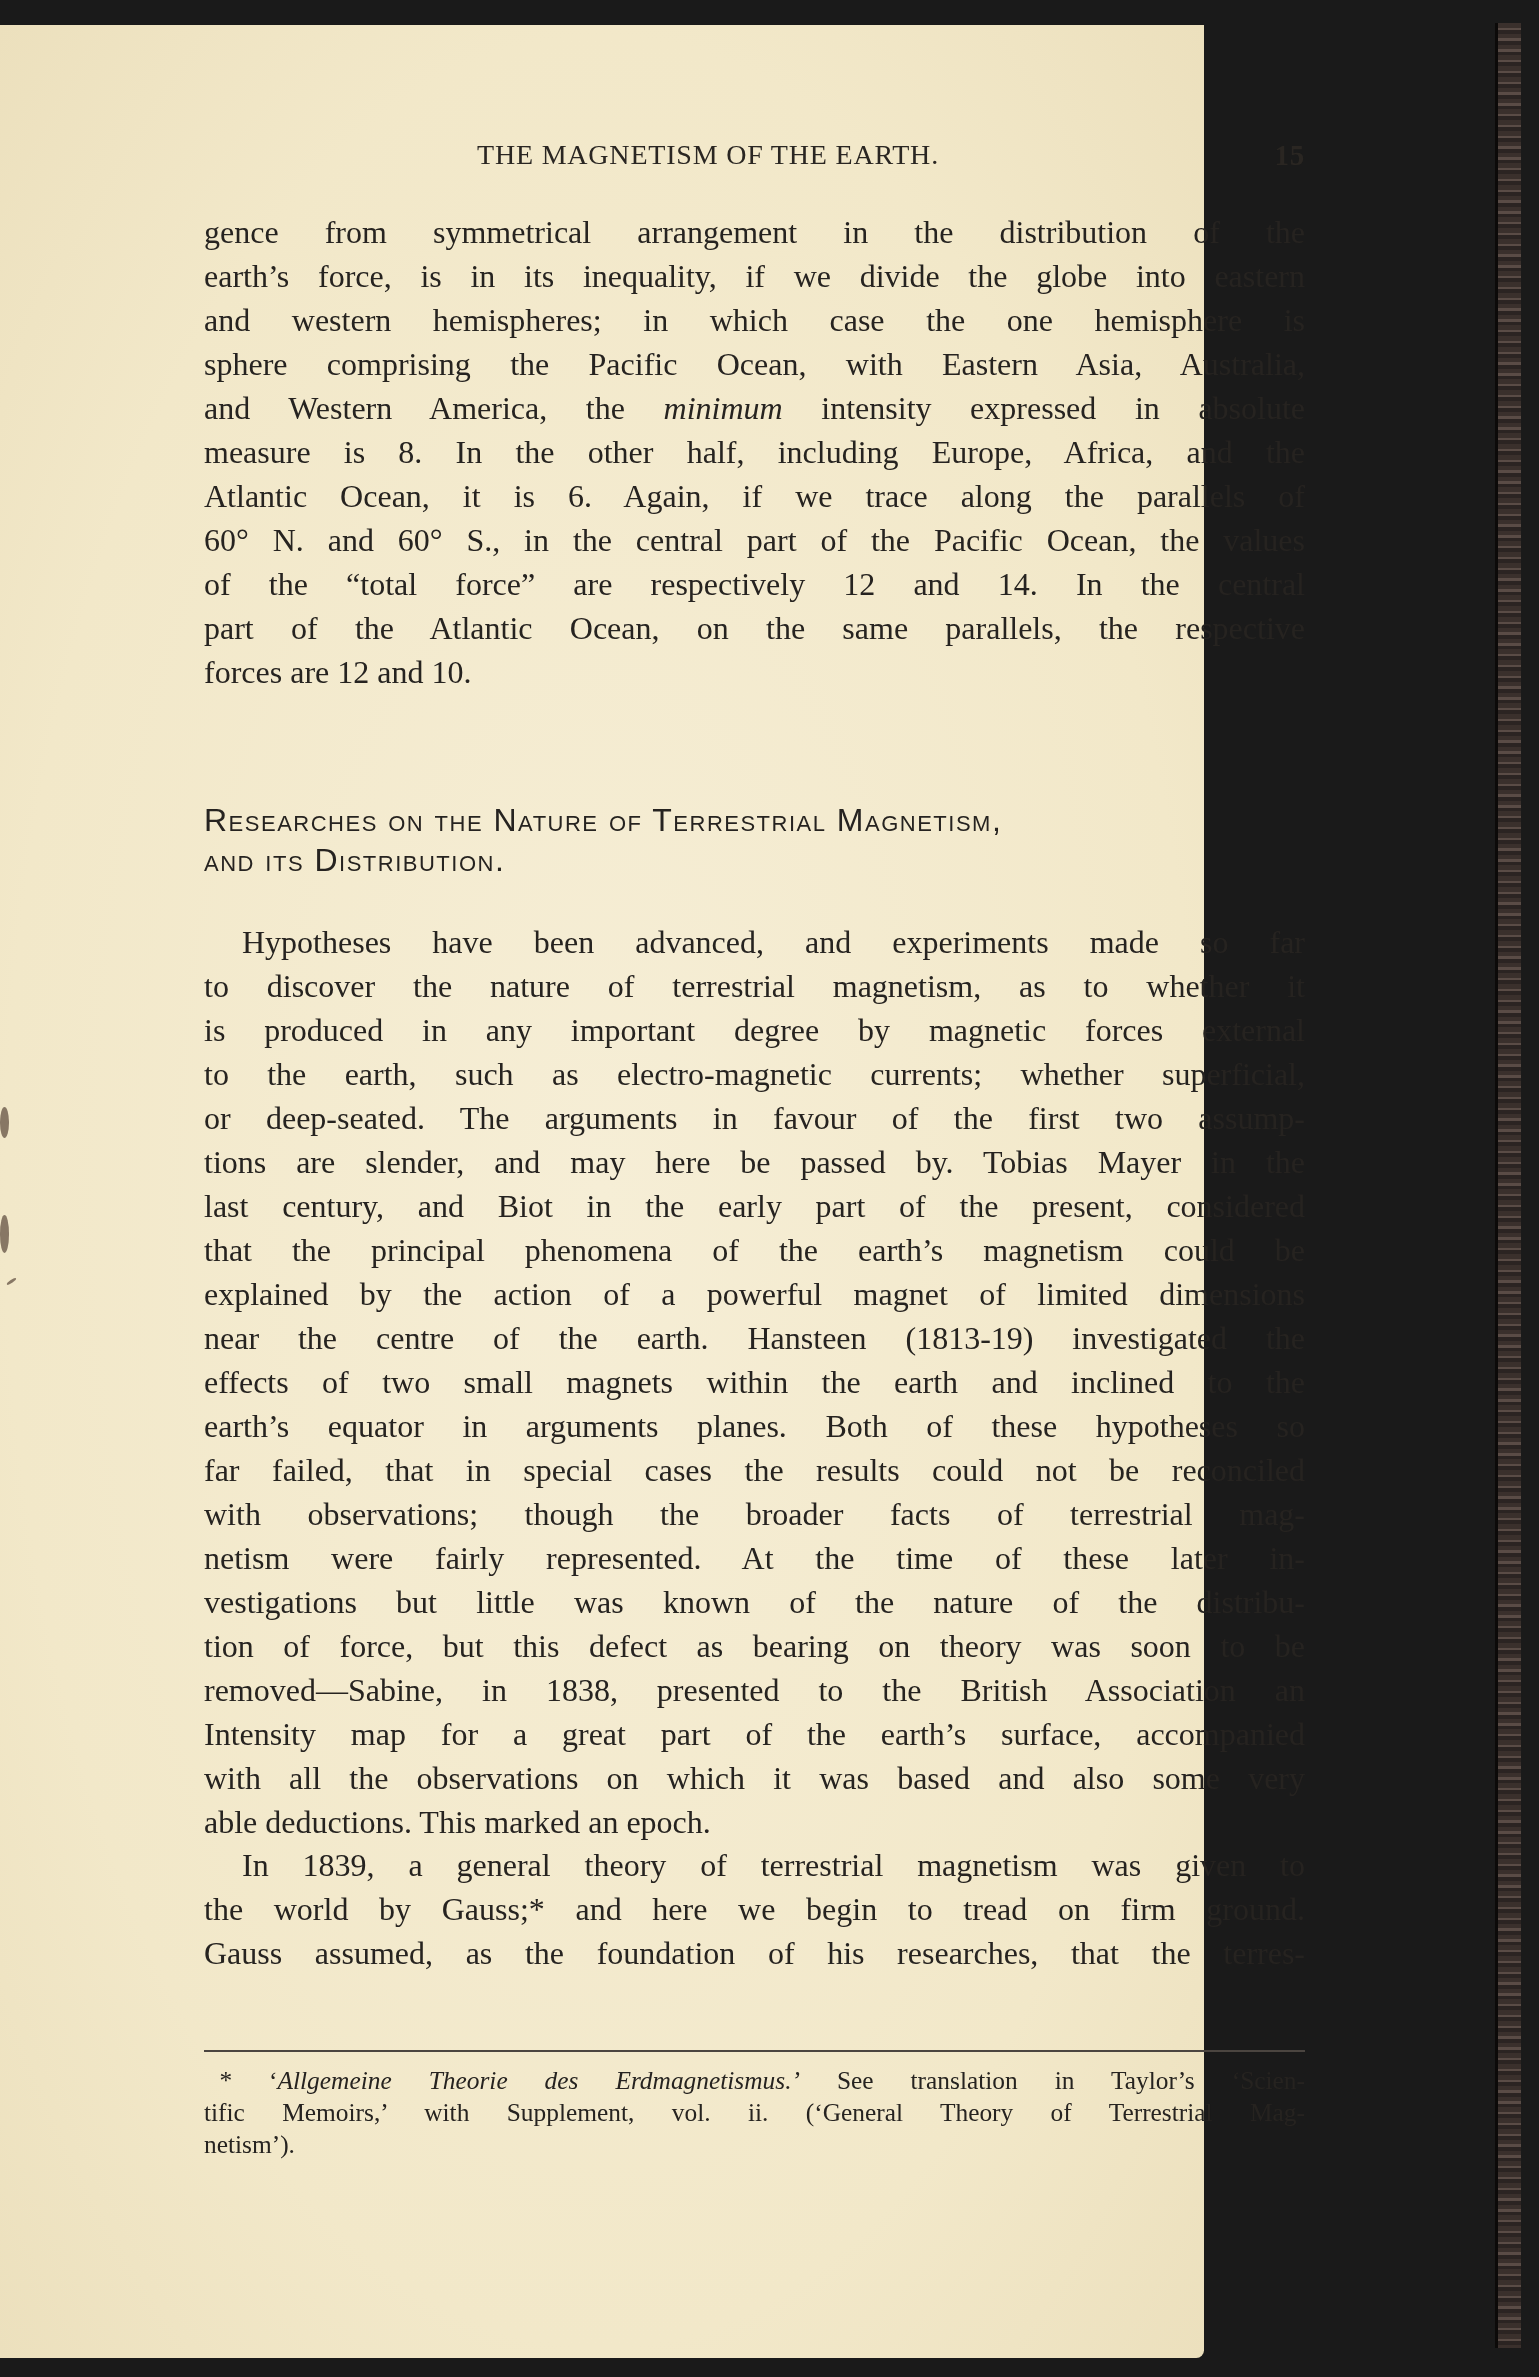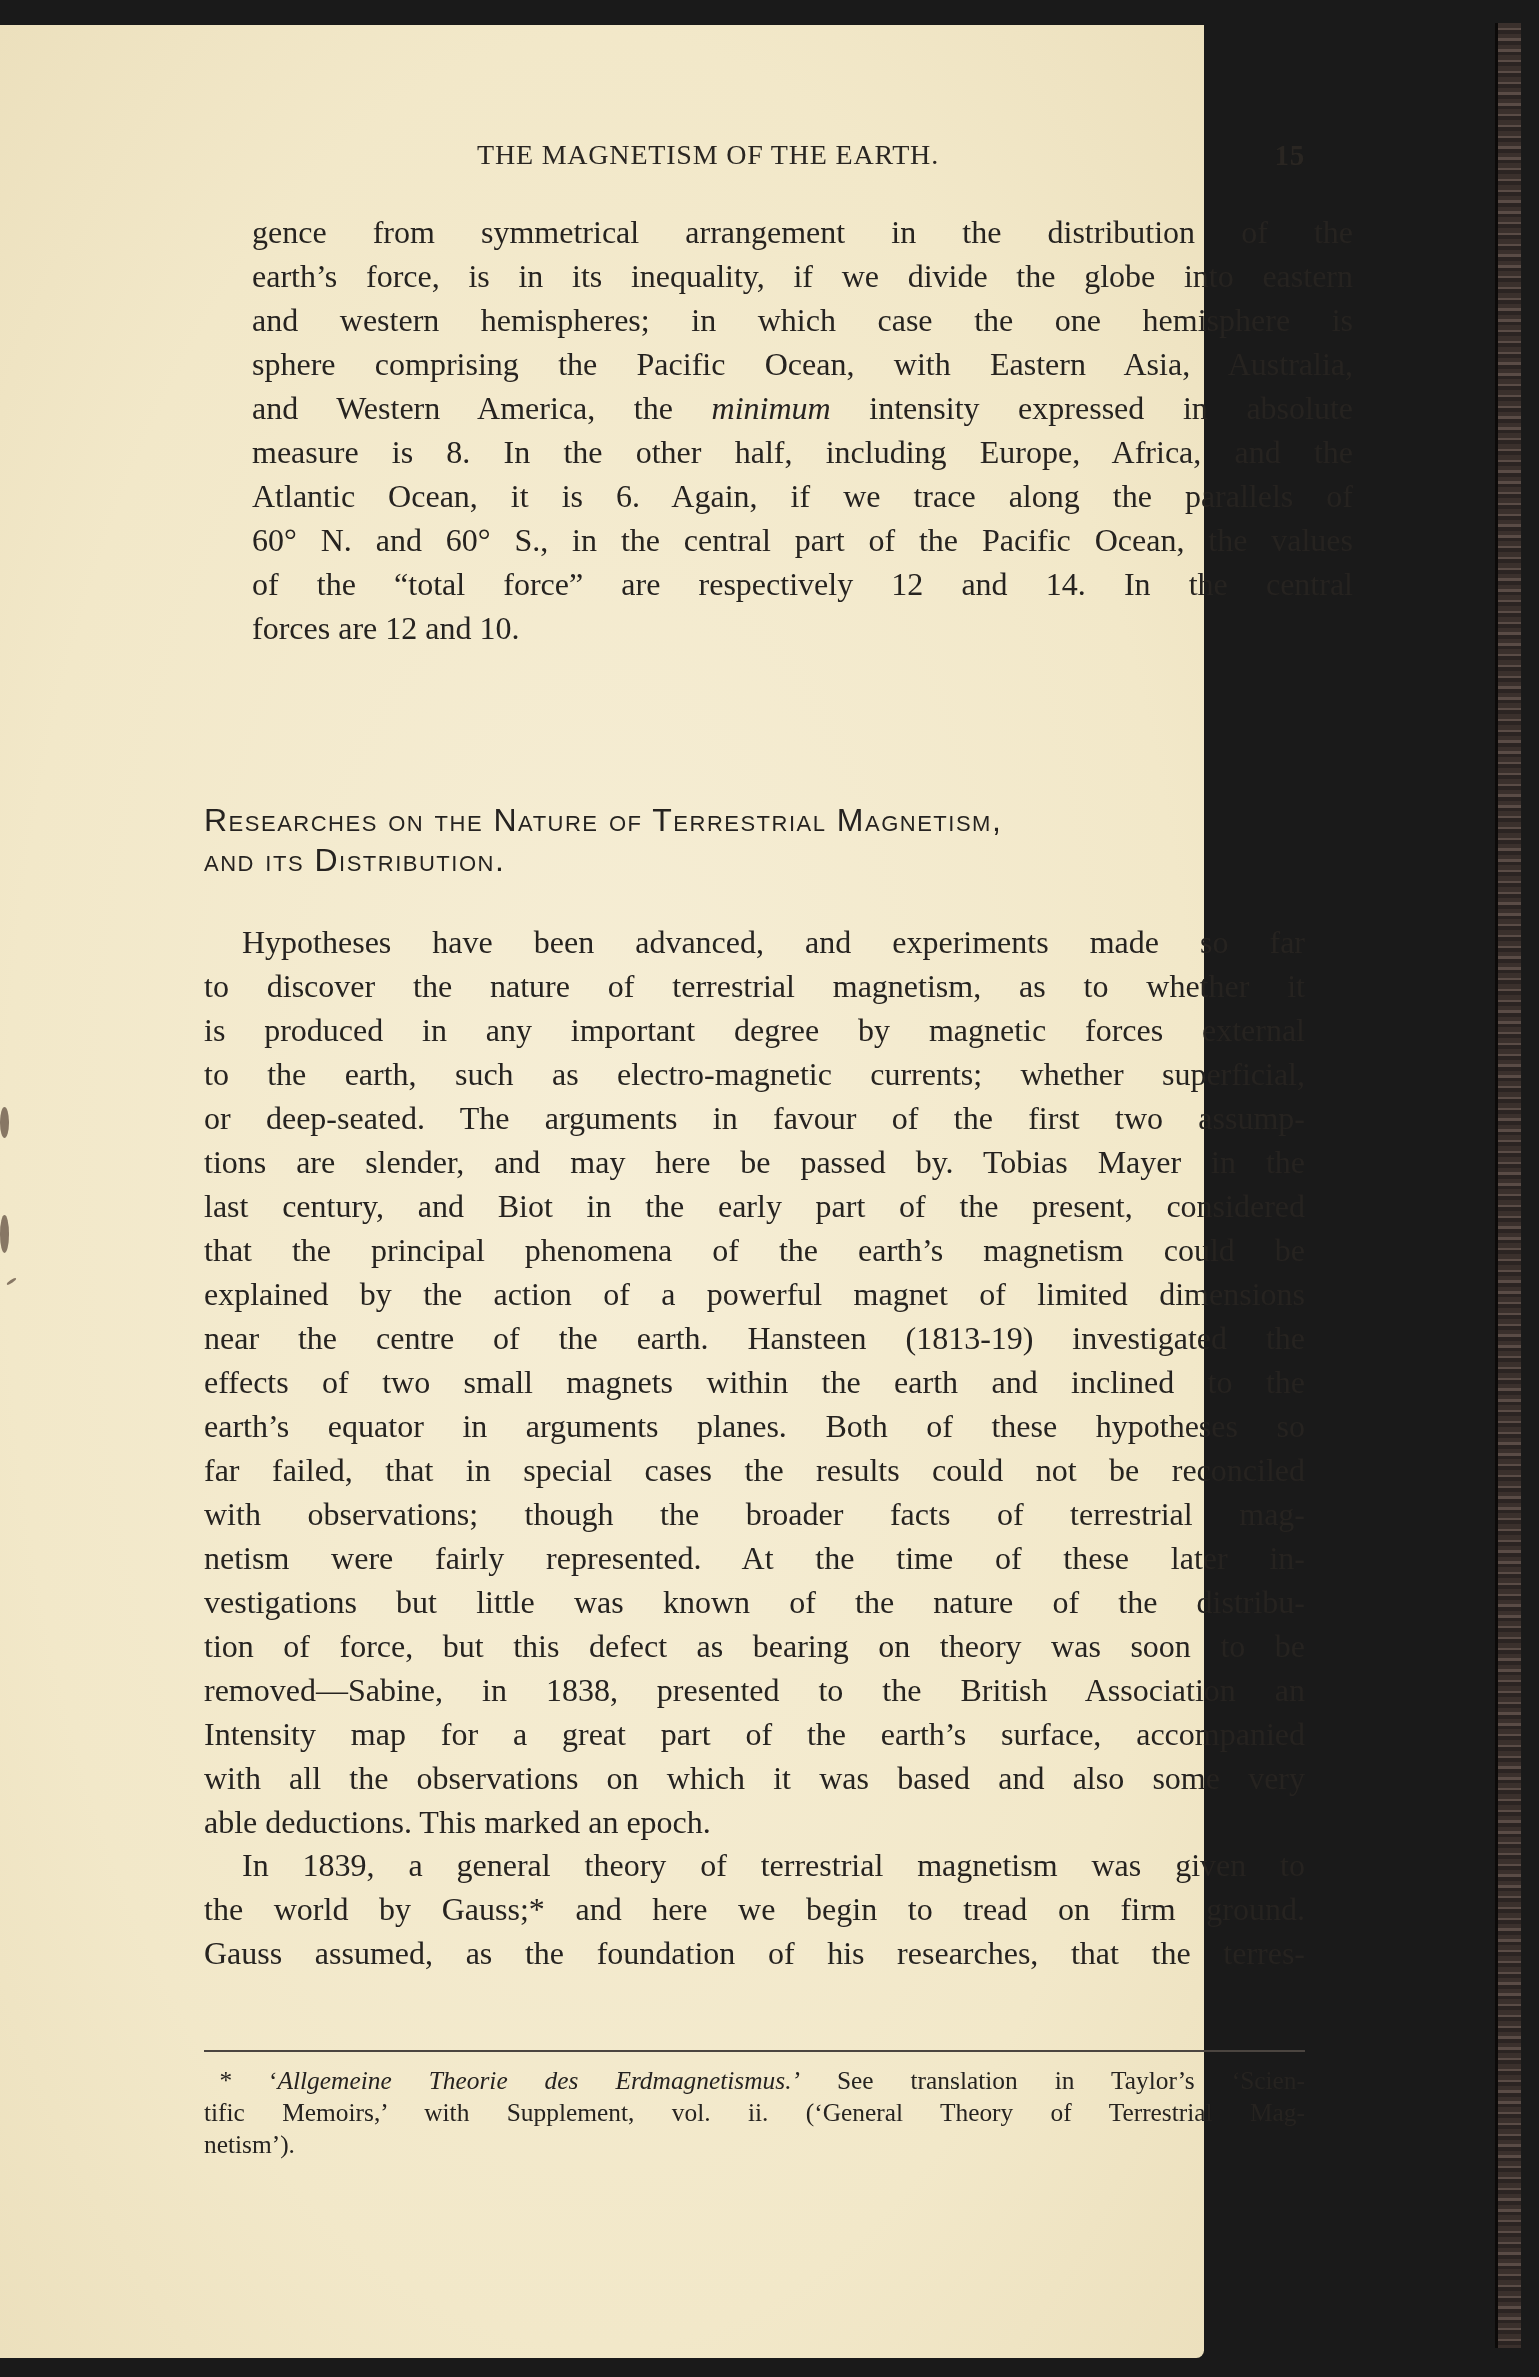--- a/index.html
+++ b/index.html
@@ -59,30 +59,31 @@
 
 <div class="binding"></div>
 
 <div class="page">
 
   <div class="running-head">
     <span class="title">THE MAGNETISM OF THE EARTH.</span>
     <span class="num">15</span>
   </div>
 
-  <div class="text-block" style="top:185px;margin-left:48px;">
+  <div class="text-block" style="top:185px;">
     <span class="line">gence from symmetrical arrangement in the distribution of the</span>
     <span class="line">earth’s force, is in its inequality, if we divide the globe into eastern</span>
     <span class="line">and western hemispheres; in which case the one hemisphere is</span>
     <span class="line">sphere comprising the Pacific Ocean, with Eastern Asia, Australia,</span>
     <span class="line"><span>and Western America, the</span> <span class="i">minimum</span> <span>intensity expressed in absolute</span></span>
     <span class="line">measure is 8. In the other half, including Europe, Africa, and the</span>
     <span class="line">Atlantic Ocean, it is 6. Again, if we trace along the parallels of</span>
     <span class="line">60° N. and 60° S., in the central part of the Pacific Ocean, the values</span>
     <span class="line">of the “total force” are respectively 12 and 14. In the central</span>
+    <span class="line">part of the Atlantic Ocean, on the same parallels, the respective</span>
     <span class="line last">forces are 12 and 10.</span>
   </div>
 
   <div class="heading" style="top:774px;">
     <div class="l1">Researches on the Nature of Terrestrial Magnetism,</div>
     <div class="l2">and its Distribution.</div>
   </div>
 
   <div class="text-block" style="top:885px;">
     <span class="line indent">Hypotheses have been advanced, and experiments made so far</span>

